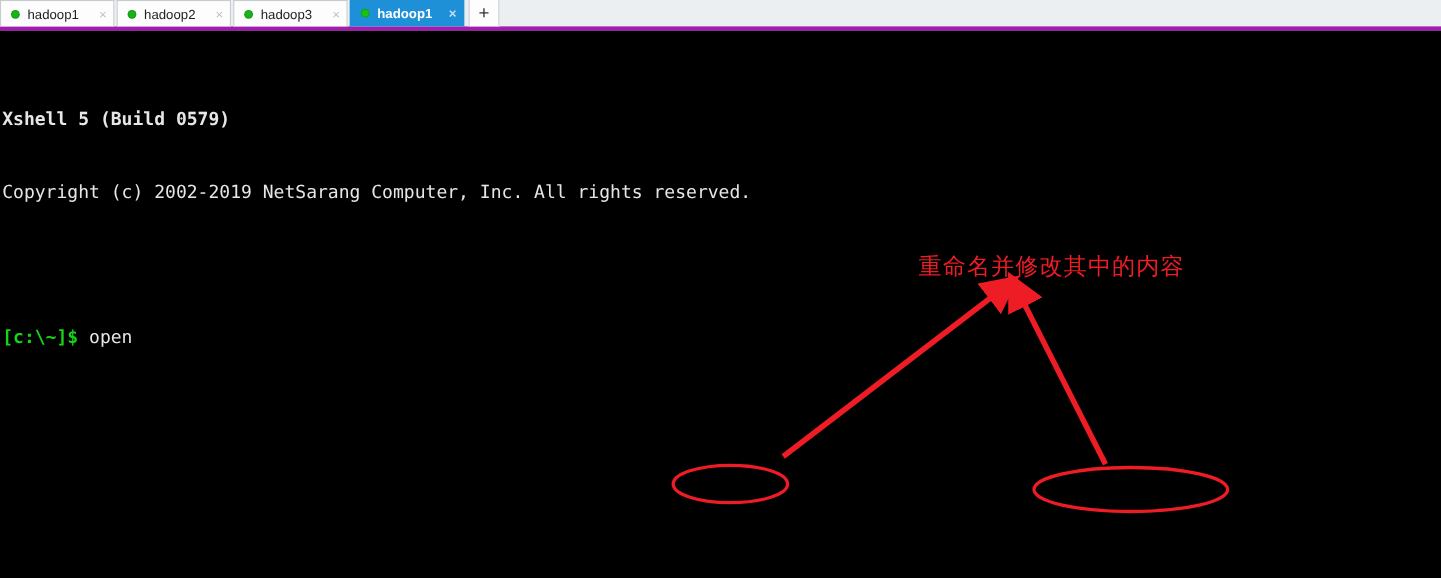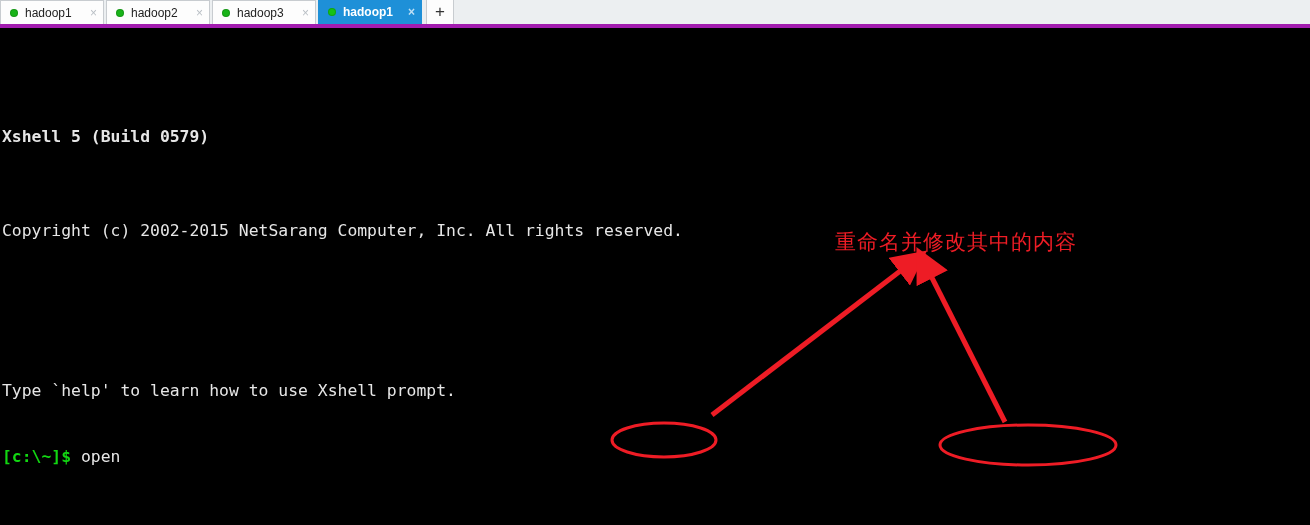--- a/index.html
+++ b/index.html
@@ -62,21 +62,21 @@
     background:#000;
     padding:4px 0 0 2px;
     box-sizing:border-box;
     font-size:16.4px;
     line-height:22px;
     color:#d8d8d8;
     letter-spacing:0px;
     white-space:pre;
   }
   .row{height:22px;white-space:pre;}
-  .w{color:#e6e6e6;margin-top:28px;}
+  .w{color:#e6e6e6;}
   .g{color:#12d712;}
   .blank{height:22px;}
   .bold{font-weight:bold;}
   
   #overlay{position:absolute;left:0;top:0;width:1310px;height:525px;pointer-events:none;}
   #cn-note{
     position:absolute;left:835px;top:228px;
     color:#ee1c25;font-size:21px;
     font-family:"DejaVu Sans","Liberation Sans",sans-serif;
     white-space:nowrap;letter-spacing:1px;
@@ -105,23 +105,22 @@
     <span class="dot"></span>
     <span class="tab-label">hadoop1</span>
     <span class="tab-close">×</span>
   </div>
   <div class="newtab">+</div>
 </div>
 
 <div id="term">
 
   <div class="row bold w">Xshell 5 (Build 0579)</div>
-  <div class="row w">Copyright (c) 2002-2015 NetSarang Computer, Inc. All rights reserved.</div>
+  <div class="row w">Copyright (c) 2002-2019 NetSarang Computer, Inc. All rights reserved.</div>
   <div class="blank"></div>
-  <div class="row w">Type `help' to learn how to use Xshell prompt.</div>
   <div class="row"><span class="g bold">[c:\~]$</span><span class="w"> open</span></div>
   <div class="blank"></div>
   <div class="blank"></div>
   
   
   
   
   
   
   

